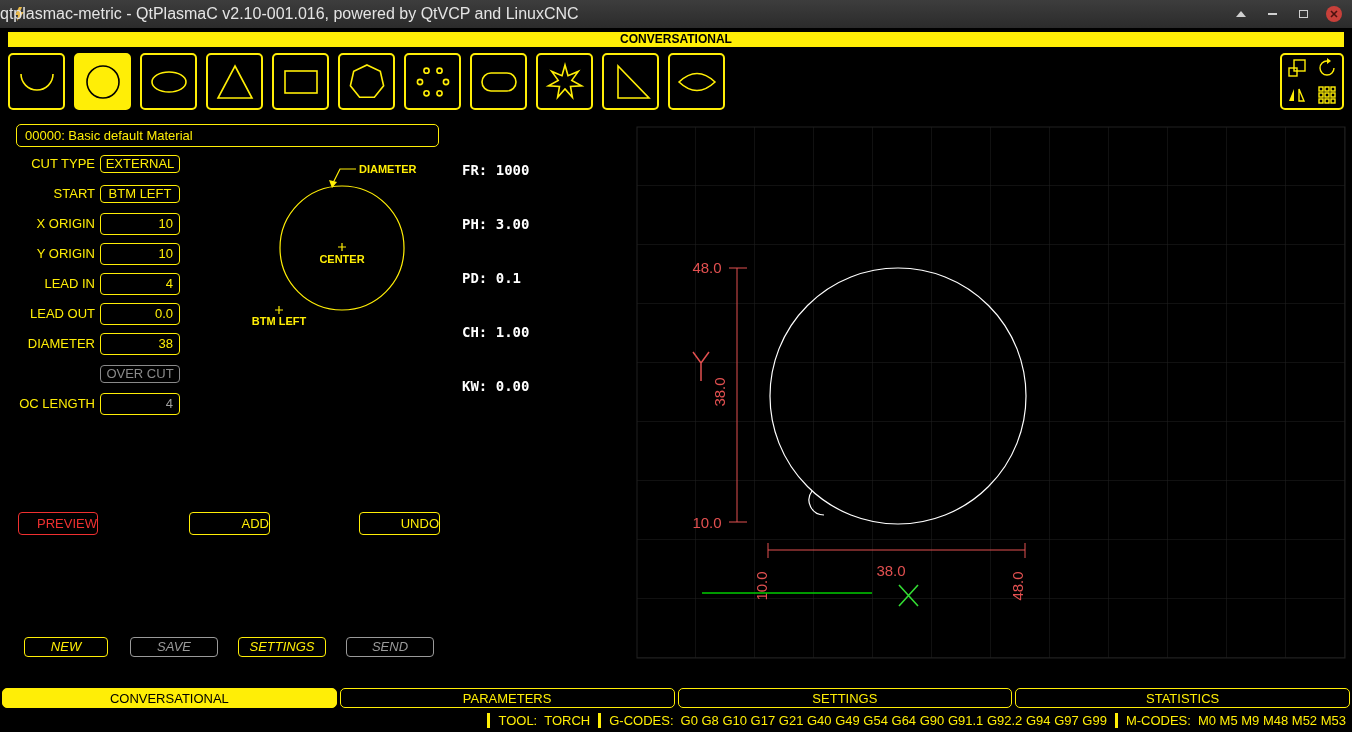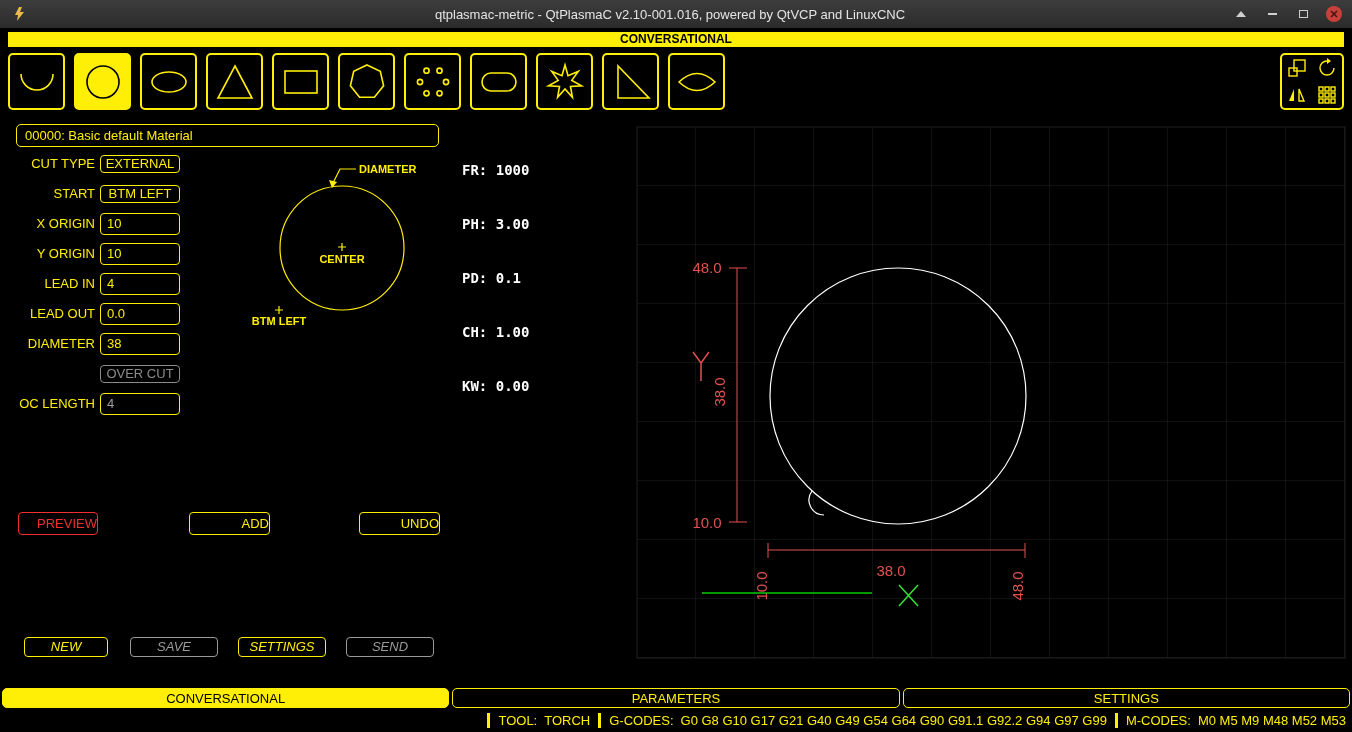--- a/index.html
+++ b/index.html
@@ -11,22 +11,22 @@
     --grid:#212121;
   }
   *{box-sizing:border-box;}
   html,body{margin:0;padding:0;background:#000;}
   body{width:1352px;height:732px;overflow:hidden;font-family:"Liberation Sans",sans-serif;}
   .app{position:relative;width:1352px;height:732px;background:#000;}
 
   
   .titlebar{position:absolute;top:0;left:0;right:0;height:28px;
     background:linear-gradient(#3d3d3d,#2b2b2b);display:flex;align-items:center;}
-  .titlebar-title{position:absolute;left:0;right:12px;text-align:center;
-    color:#e4e4e4;font-size:13px;}
+  .titlebar-title{position:absolute;left:0;right:12px;
+    color:#e4e4e4;font-size:16px;}
   .app-icon{position:absolute;left:12px;top:6px;width:16px;height:16px;}
   .win-controls{position:absolute;right:10px;top:0;height:28px;display:flex;align-items:center;gap:15px;}
   .wc-btn{background:none;border:none;padding:0;display:flex;align-items:center;justify-content:center;width:16px;height:16px;}
   .shade-glyph{width:0;height:0;border-left:5px solid transparent;border-right:5px solid transparent;border-bottom:6px solid #cfcfcf;}
   .min-glyph{width:9px;height:2px;background:#cfcfcf;}
   .restore-glyph{width:9px;height:8px;border:1.5px solid #cfcfcf;}
   .close-circle{width:16px;height:16px;border-radius:50%;background:#c8403a;display:flex;align-items:center;justify-content:center;}
 
   
   .banner{position:absolute;top:32px;left:8px;right:8px;height:15px;background:var(--accent);
@@ -50,21 +50,21 @@
 
   .material-combo{position:absolute;left:16px;top:8px;width:423px;height:23px;border:1px solid var(--accent);
     border-radius:5px;background:#000;color:var(--accent);font-size:13px;text-align:left;padding:0 8px;
     font-family:inherit;line-height:18px;}
 
   .fields{position:absolute;left:0;top:37px;}
   .frow{display:flex;align-items:center;height:21px;margin-bottom:9px;}
   .flabel{width:100px;text-align:right;padding-right:5px;color:var(--accent);font-size:13px;white-space:nowrap;}
   .fctl{width:80px;height:18px;border:1px solid var(--accent);border-radius:4px;background:#000;
     color:var(--accent);font-size:13px;font-family:inherit;}
-  input.fctl{text-align:left;padding:10px 6px;}
+  input.fctl{text-align:right;padding:10px 6px;}
   button.fctl{text-align:center;padding:0;}
   .fctl.gray{border-color:var(--disabled);color:var(--disabled);}
   input.fctl.dimval{color:#9f9f9f;}
 
   .diagram{position:absolute;left:228px;top:36px;}
   .diagram text{fill:var(--accent);font-family:"Liberation Sans",sans-serif;font-size:11px;font-weight:bold;}
 
   .panel-btn{position:absolute;height:23px;border-radius:4px;background:#000;font-size:13px;font-family:inherit;
     border:1px solid var(--accent);color:var(--accent);text-align:right;padding:0;}
   .btn-preview{left:18px;top:396px;width:80px;border-color:var(--preview-red);color:var(--preview-red);}
@@ -332,20 +332,21 @@
         <div>CH: 1.00</div>
         <div>KW: 0.00</div>
       </div>
     </div>
   </div>
 
   <div class="tabs">
     <button class="tab active">CONVERSATIONAL</button>
     <button class="tab">PARAMETERS</button>
     <button class="tab">SETTINGS</button>
+    <button class="tab">STATISTICS</button>
   </div>
 
   <div class="statusbar">
     <span class="sb-sep"></span>
     <span class="sb-label">TOOL:</span>
     <span class="sb-value">TORCH</span>
     <span class="sb-sep"></span>
     <span class="sb-label">G-CODES:</span>
     <span class="sb-value">G0 G8 G10 G17 G21 G40 G49 G54 G64 G90 G91.1 G92.2 G94 G97 G99</span>
     <span class="sb-sep"></span>

